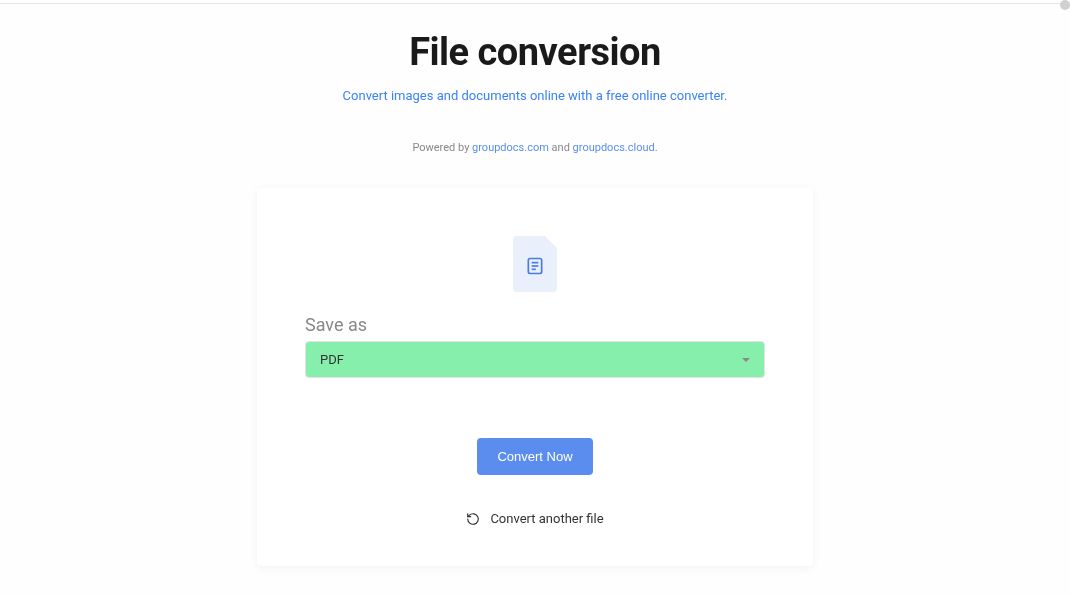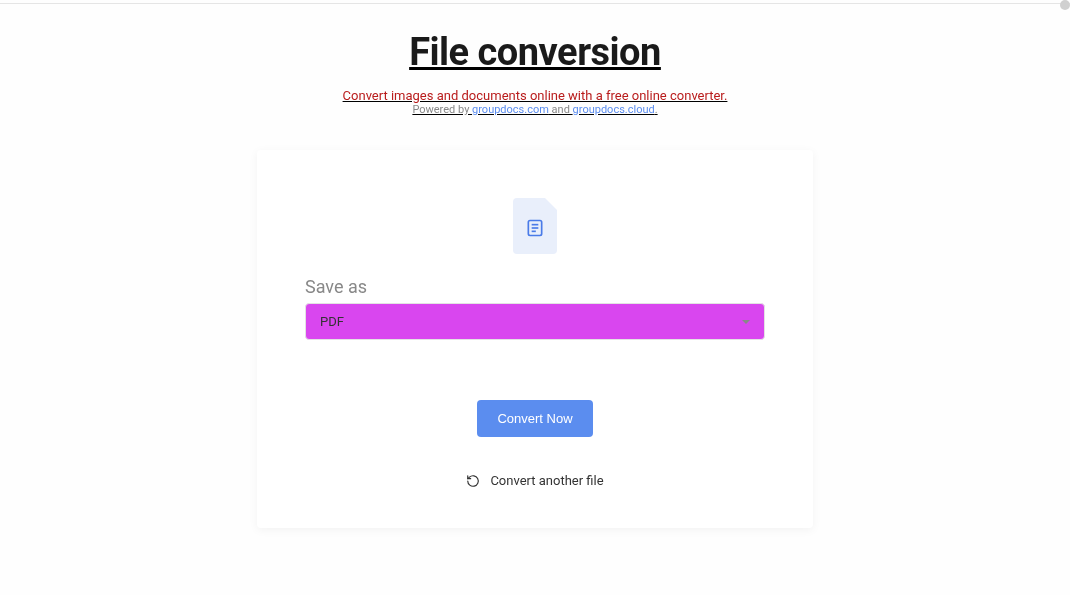--- a/index.html
+++ b/index.html
@@ -18,36 +18,36 @@
     .top-border {
       height: 1px;
       background: #e5e5e5;
       width: 100%;
       position: absolute;
       top: 3px;
     }
     .header-section {
       text-align: center;
       padding-top: 30px;
-      text-decoration: underline;
     }
     .page-title {
       font-size: 38px;
       font-weight: 700;
       color: #1a1a1a;
       letter-spacing: -0.5px;
     }
     .page-subtitle {
       font-size: 13px;
-      color: #b91c1c;
+      color: #3b82f6;
       margin-top: 14px;
     }
     .powered-by {
       font-size: 11px;
       color: #888;
+      margin-top: 38px;
     }
     .powered-by a {
       color: #5b8def;
       text-decoration: none;
     }
     .card {
       width: 556px;
       margin: 34px auto 0 auto;
       background: #fff;
       border-radius: 4px;
@@ -105,21 +105,21 @@
       margin-bottom: 6px;
     }
     .dropdown {
       width: 100%;
       border: 1px solid #e3e3e3;
       border-radius: 4px;
       padding: 10px 14px;
       text-align: left;
       font-size: 13px;
       color: #333;
-      background: #d946ef;
+      background: #86efac;
       position: relative;
       cursor: pointer;
       display: flex;
       justify-content: space-between;
       align-items: center;
     }
     .dropdown-arrow {
       width: 0;
       height: 0;
       border-left: 4px solid transparent;

